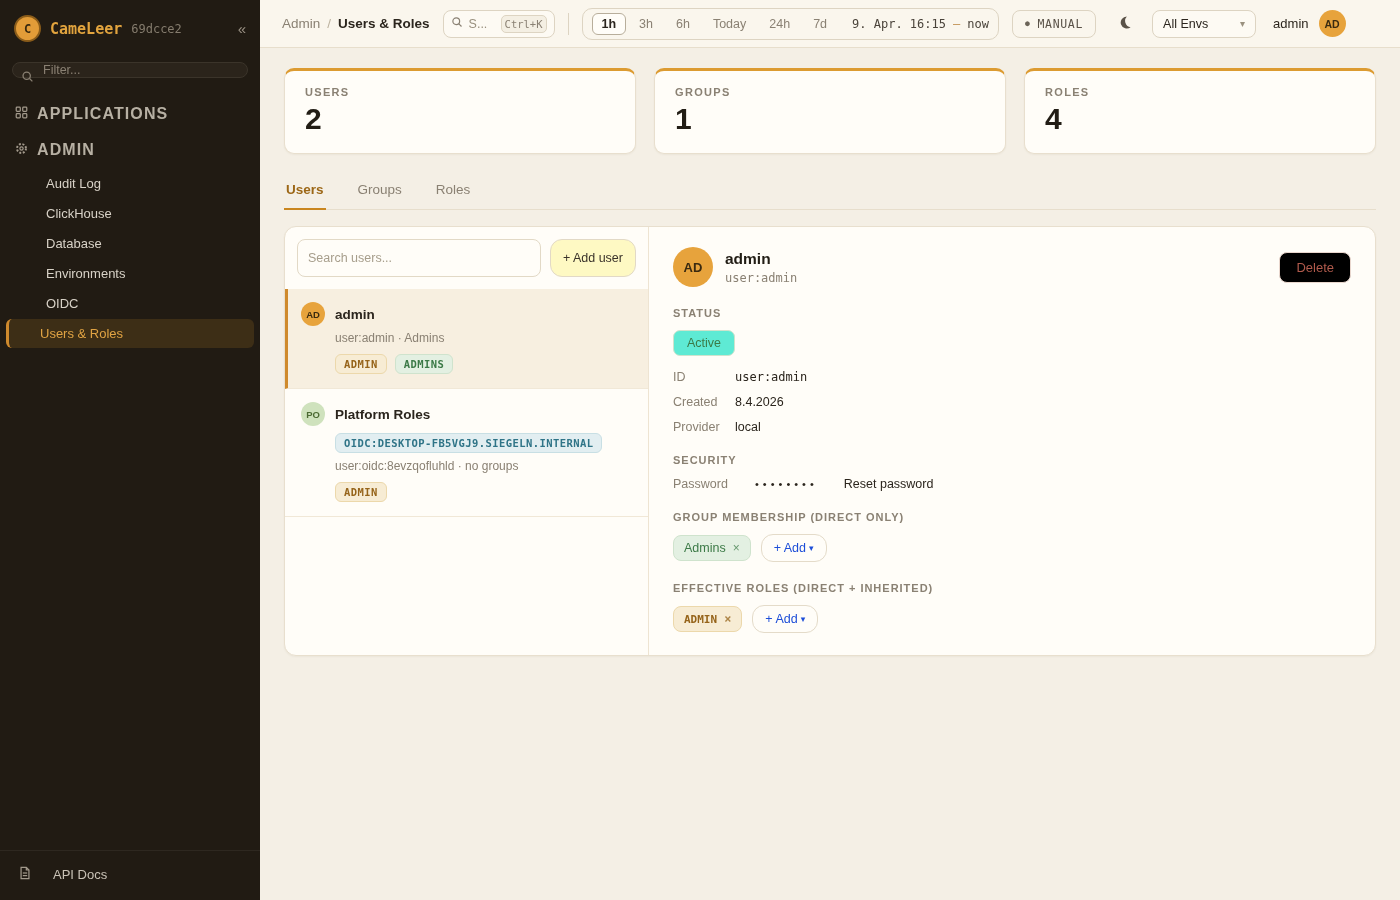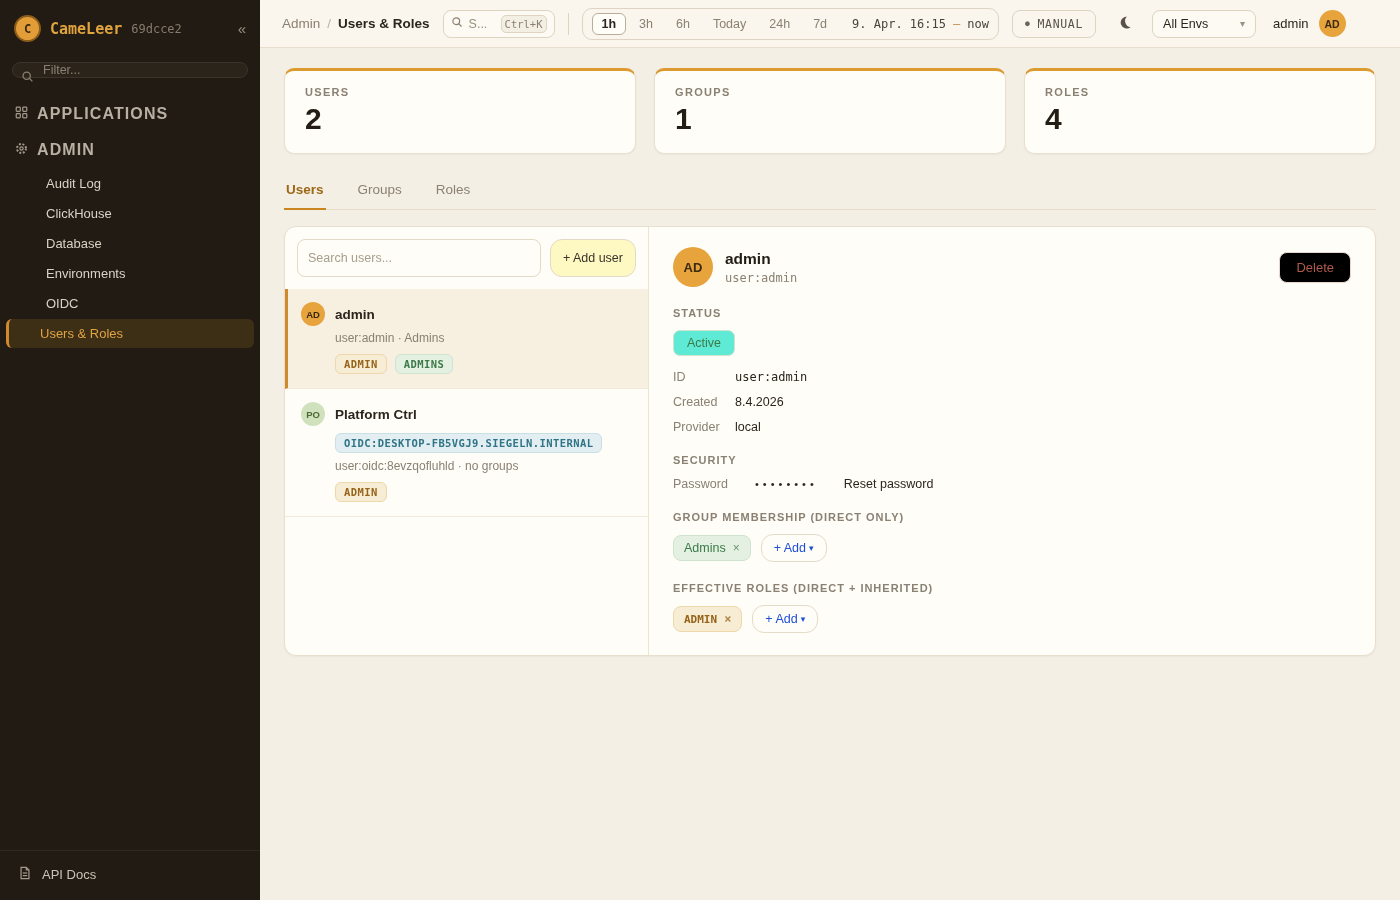--- a/index.html
+++ b/index.html
@@ -47,21 +47,21 @@
   .sb-item {
     padding:7px 16px 7px 40px; font-size:13px; color:#d8d2c7; cursor:pointer;
     border-radius:6px; margin:1px 6px;
   }
   .sb-item.active {
     background:#3d2e16; color:#e0a343;
     border-left:3px solid #cf8a2d; padding-left:31px;
   }
   .sb-spacer { flex:1; }
   .sb-footer {
-    display:flex; align-items:center; gap:10px;
+    display:flex; align-items:center; gap:21px;
     padding:15px 18px 17px; border-top:1px solid rgba(255,255,255,0.06);
     color:#c9c2b6; font-size:13px; cursor:pointer;
   }
   .sb-footer .icon-svg { color:#a39a8c; }
 
   
   .main { flex:1; display:flex; flex-direction:column; min-width:0; }
   .topbar {
     height:48px; min-height:48px; background:#faf6ed;
     border-bottom:1px solid #e7decc;
@@ -385,21 +385,21 @@
             <div class="ui-meta">user:admin · Admins</div>
             <div class="ui-badges">
               <span class="badge amber">ADMIN</span>
               <span class="badge green">ADMINS</span>
             </div>
           </div>
 
           <div class="user-item">
             <div class="ui-row1">
               <span class="avatar xs green">PO</span>
-              <span class="ui-name">Platform Ctrl</span>
+              <span class="ui-name">Platform Roles</span>
             </div>
             <div class="ui-oidc-row">
               <span class="badge teal">OIDC:DESKTOP-FB5VGJ9.SIEGELN.INTERNAL</span>
             </div>
             <div class="ui-meta" style="margin-top:6px;">user:oidc:8evzqofluhld · no groups</div>
             <div class="ui-badges">
               <span class="badge amber">ADMIN</span>
             </div>
           </div>
         </div>

